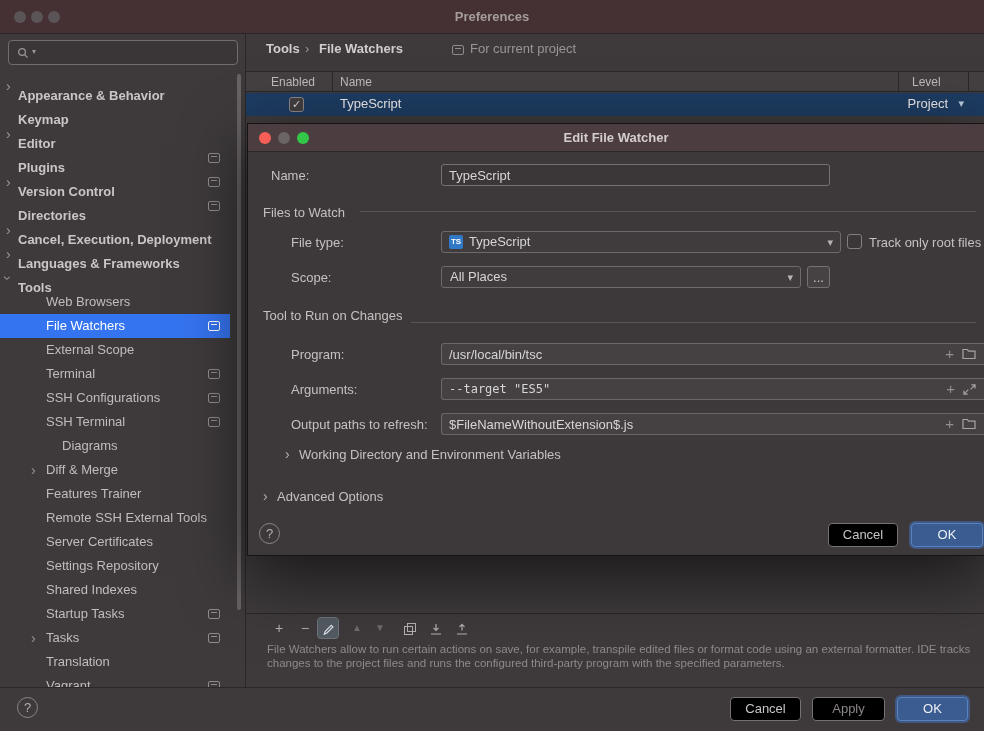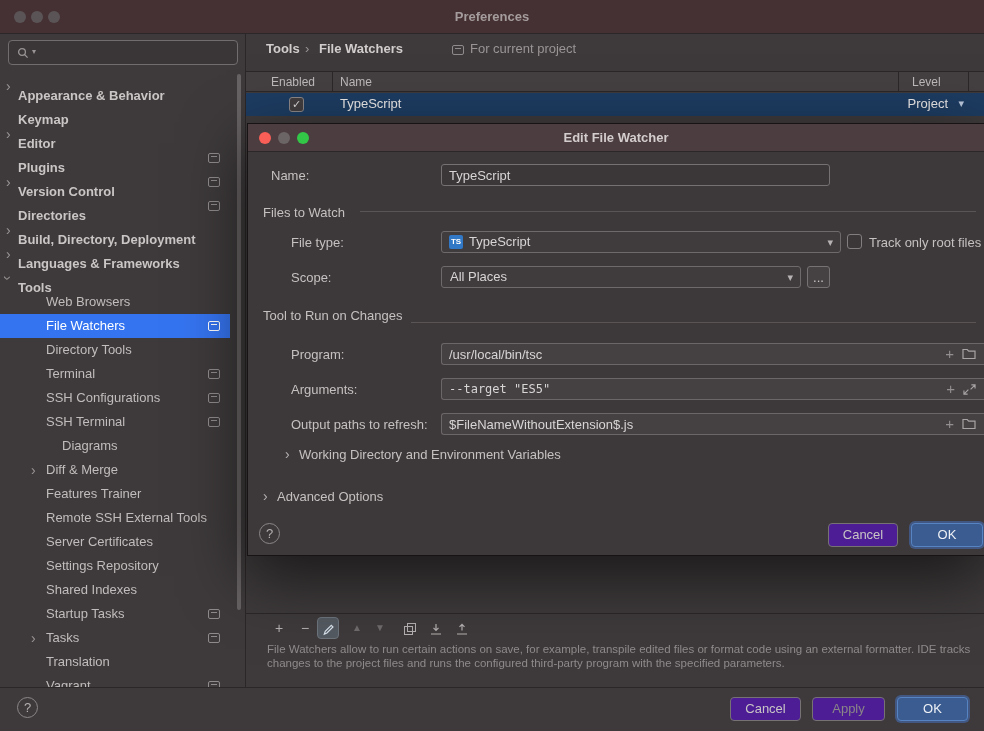--- a/index.html
+++ b/index.html
@@ -67,21 +67,21 @@
     color:#b4afb0; font-size:14px; text-align:center; line-height:20px; padding:0; cursor:default; }
   .tb.active{ background:#545a61; border:1px solid #6d747c; border-radius:4px; }
   .tb.dim{ color:#6f6a6b; }
   .tb svg{ vertical-align:middle; }
   .note{ position:absolute; left:267px; top:642px; width:706px;
     font-size:11.5px; line-height:14px; color:#8f8a8b; }
   
   .bottom{ position:absolute; left:0; right:0; top:687px; bottom:0;
     border-top:1px solid #2b2627; background:#3e3a3b; }
   .btn{ position:absolute; height:24px; border-radius:4px; border:1px solid #767172;
-    background:#4c1d95; color:#c9c5c5; font:13px "Liberation Sans",sans-serif;
+    background:#000000; color:#c9c5c5; font:13px "Liberation Sans",sans-serif;
     text-align:center; line-height:22px; cursor:default; }
   .btn.dim{ color:#8b8687; }
   .btn.primary{ background:#3a5c90; border-color:#5683c2; color:#eef1f6;
     box-shadow:0 0 0 2px rgba(72,126,218,.45); }
   .help{ position:absolute; width:21px; height:21px; border-radius:50%;
     border:1px solid #8b8687; background:transparent; color:#b5b0b1;
     text-align:center; line-height:19px; font-size:13px; padding:0; cursor:default; }
   
   .dialog{ position:absolute; left:247px; top:123px; right:0; height:433px;
     background:#3d3839; border:1px solid #171314; border-right:none;
@@ -158,39 +158,39 @@
           <span class="chev" style="left: 6px;">›</span>
           <span class="tlabel" style="left: 18px;">Version Control</span>
           <span class="badge"></span>
         </div>
         <div class="tree-item bold" style="top: 160px;">
           <span class="tlabel" style="left: 18px;">Directories</span>
           <span class="badge"></span>
         </div>
         <div class="tree-item bold" style="top: 184px;">
           <span class="chev" style="left: 6px;">›</span>
-          <span class="tlabel" style="left: 18px;">Build, Directory, Deployment</span>
+          <span class="tlabel" style="left: 18px;">Cancel, Execution, Deployment</span>
         </div>
         <div class="tree-item bold" style="top: 208px;">
           <span class="chev" style="left: 6px;">›</span>
           <span class="tlabel" style="left: 18px;">Languages &amp; Frameworks</span>
         </div>
         <div class="tree-item bold" style="top: 232px;">
           <span class="chev down" style="left: 6px;">›</span>
           <span class="tlabel" style="left: 18px;">Tools</span>
         </div>
         <div class="tree-item" style="top: 256px;">
           <span class="tlabel" style="left: 46px;">Web Browsers</span>
         </div>
         <div class="tree-item selected" style="top: 280px;">
           <span class="tlabel" style="left: 46px;">File Watchers</span>
           <span class="badge"></span>
         </div>
         <div class="tree-item" style="top: 304px;">
-          <span class="tlabel" style="left: 46px;">Directory Tools</span>
+          <span class="tlabel" style="left: 46px;">External Scope</span>
         </div>
         <div class="tree-item" style="top: 328px; padding-left: 29px;">
           <span class="tlabel" style="left: 46px;">Terminal</span>
           <span class="badge"></span>
         </div>
         <div class="tree-item" style="top: 352px;">
           <span class="tlabel" style="left: 46px;">SSH Configurations</span>
           <span class="badge"></span>
         </div>
         <div class="tree-item" style="top: 376px;">

